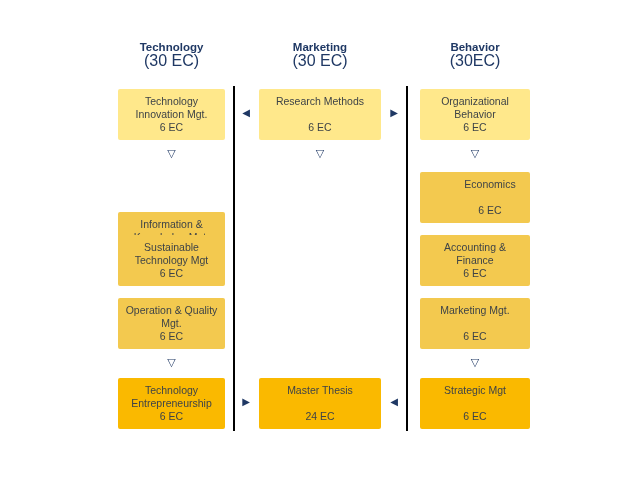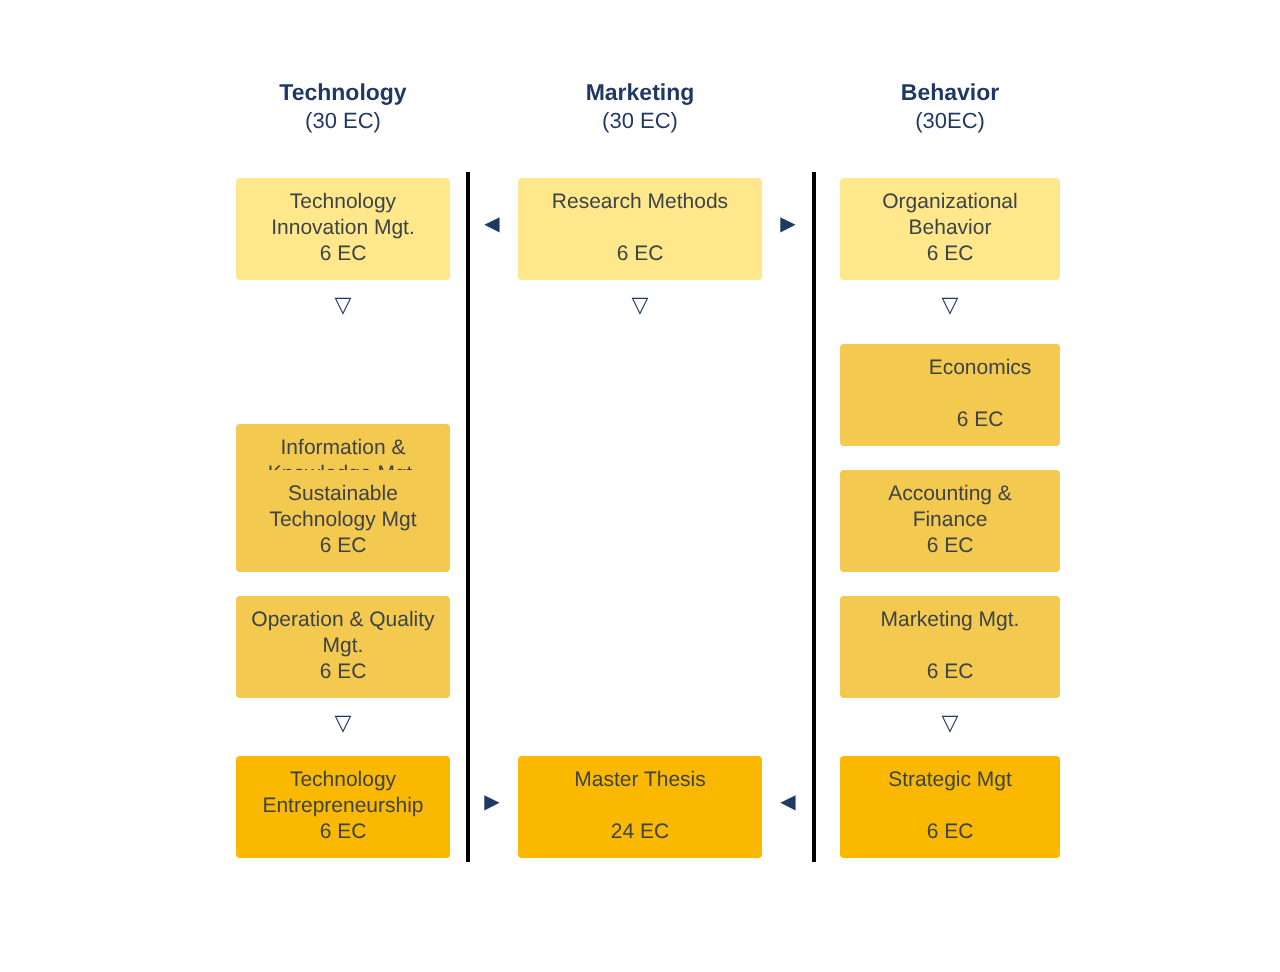--- a/index.html
+++ b/index.html
@@ -16,21 +16,21 @@
   .res  { left: 259px; width: 122px; }
   .bus  { left: 420px; width: 110px; }
 
   .col-header {
     position: absolute;
     top: 40px;
     text-align: center;
     color: #1F3864;
   }
   .col-header .h   { font-size: 11.5px; font-weight: bold; line-height: 14px; }
-  .col-header .sub { font-size: 11px; line-height: 14px; }
+  .col-header .sub { font-size: 16px; line-height: 14px; }
 
   .vline {
     position: absolute;
     top: 86px;
     width: 2px;
     height: 345px;
     background: #000000;
   }
 
   .box {

